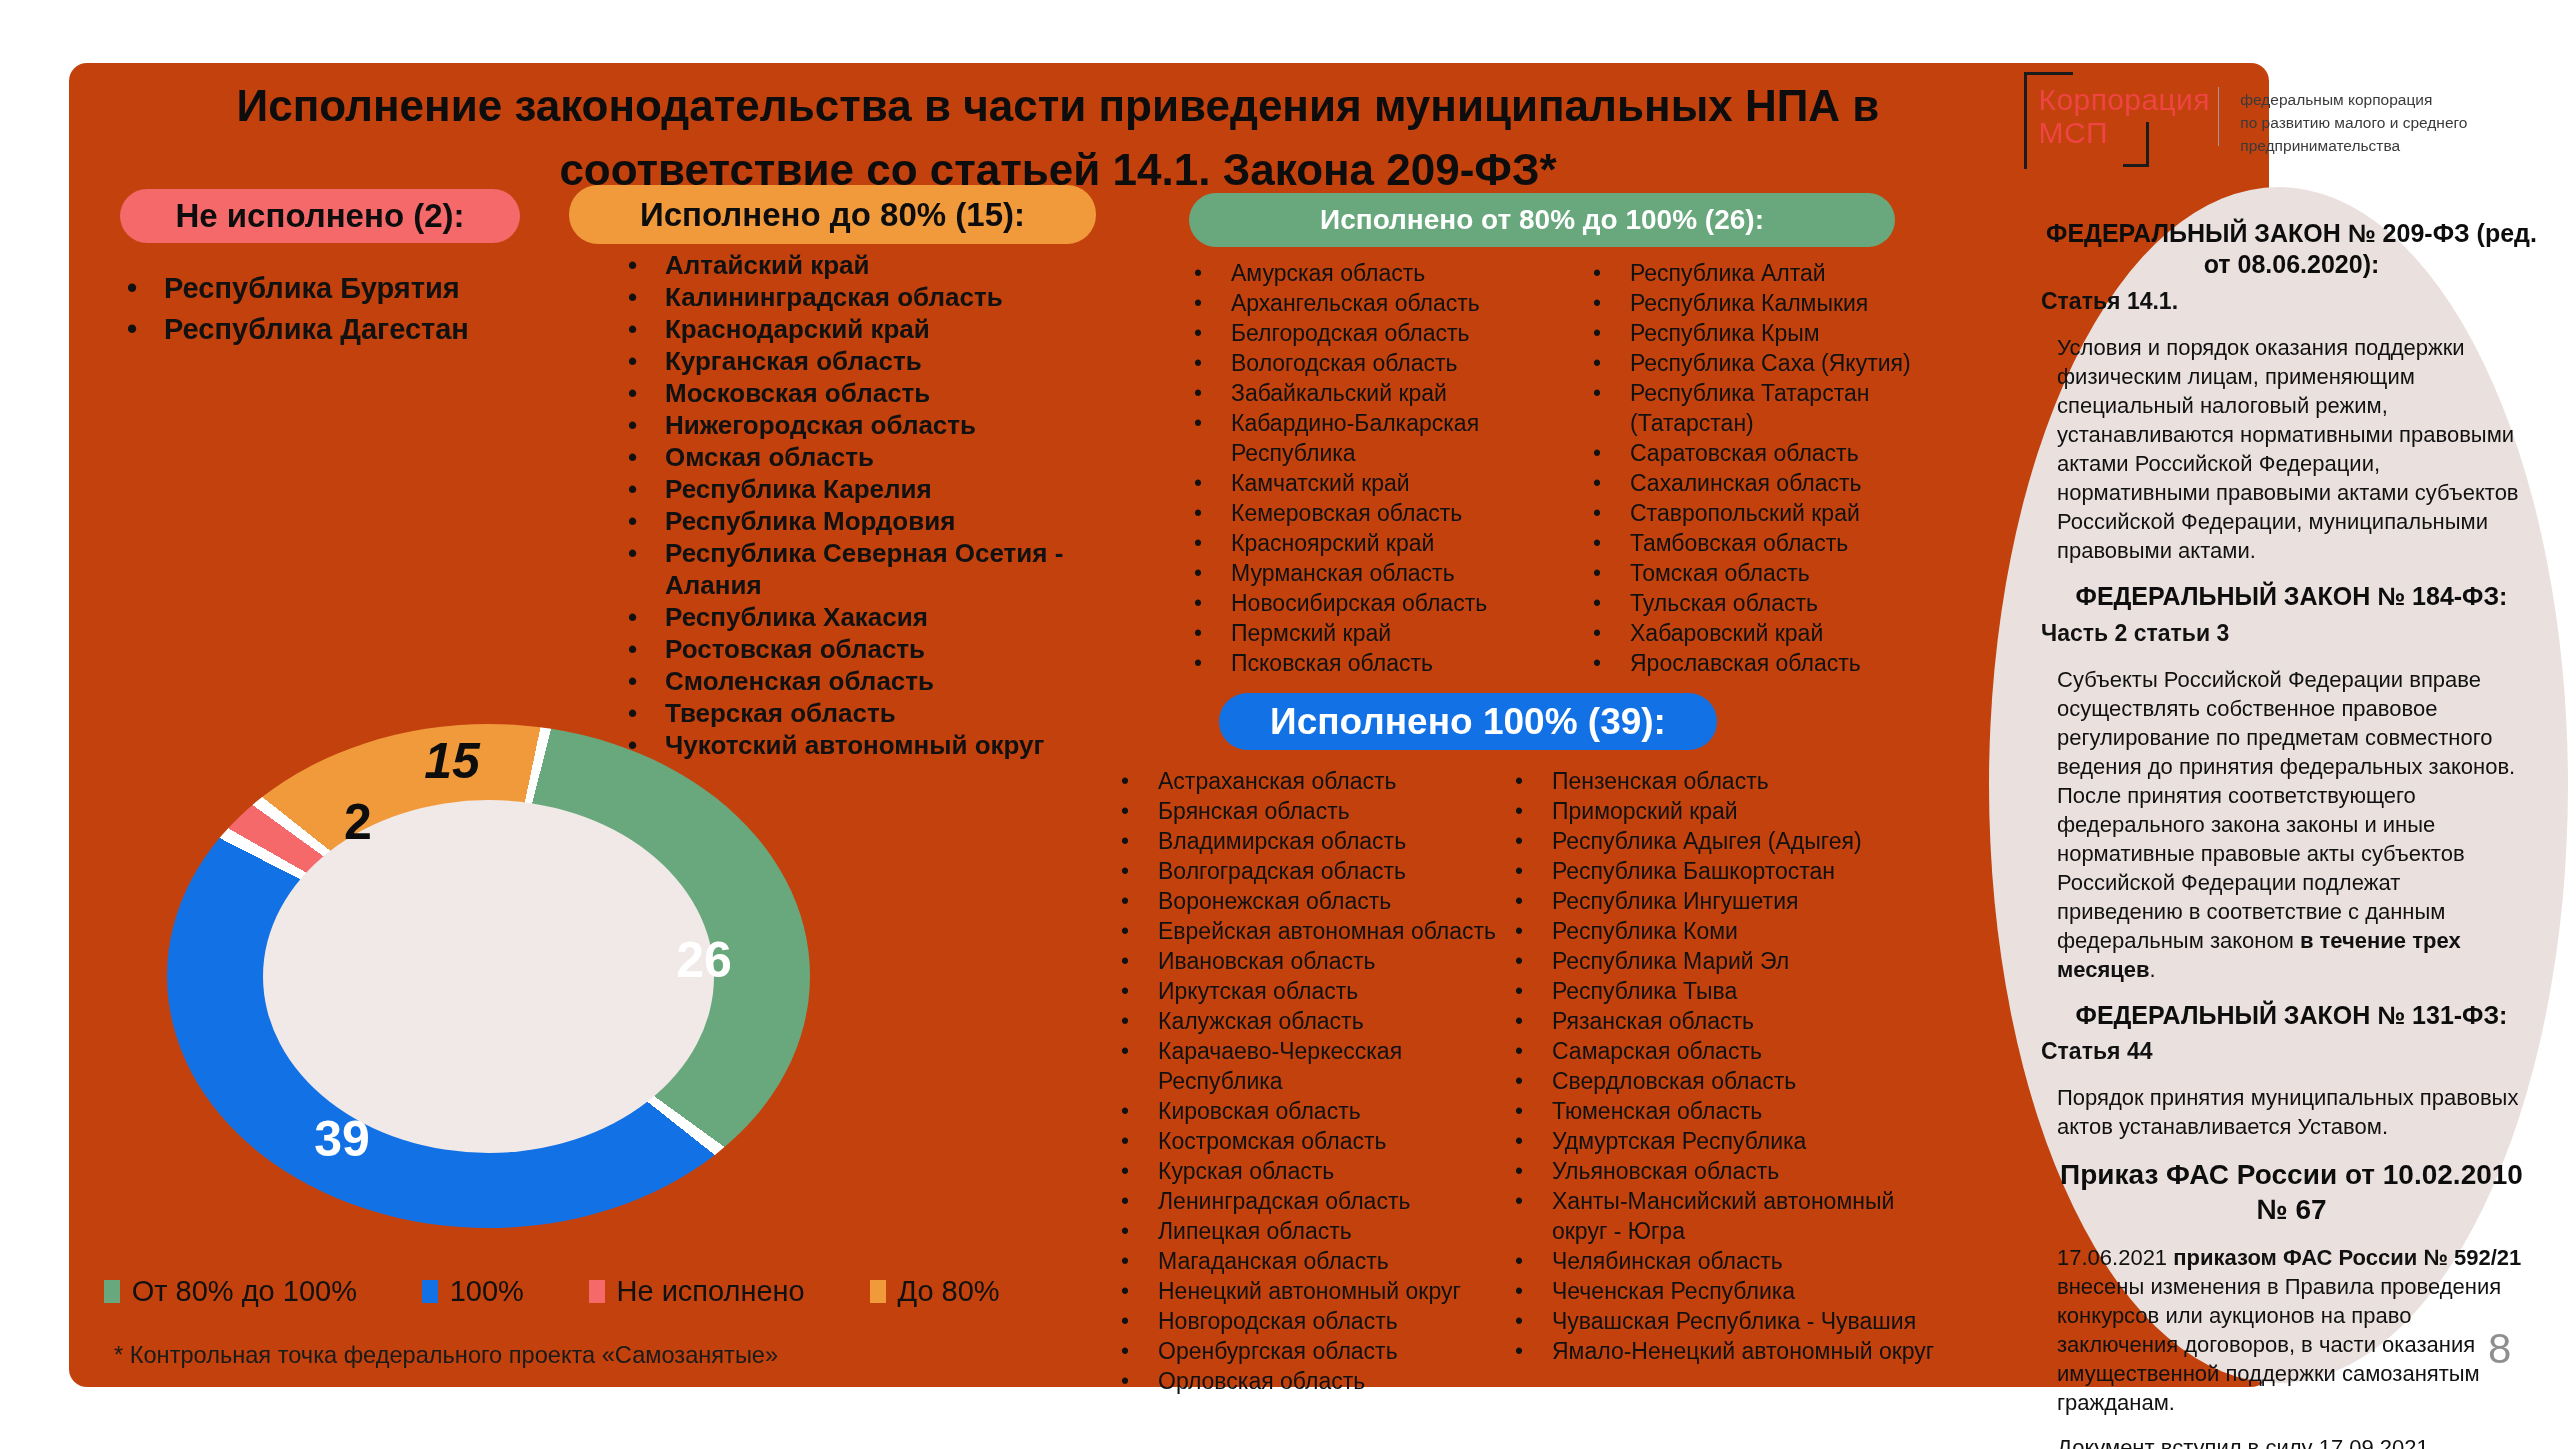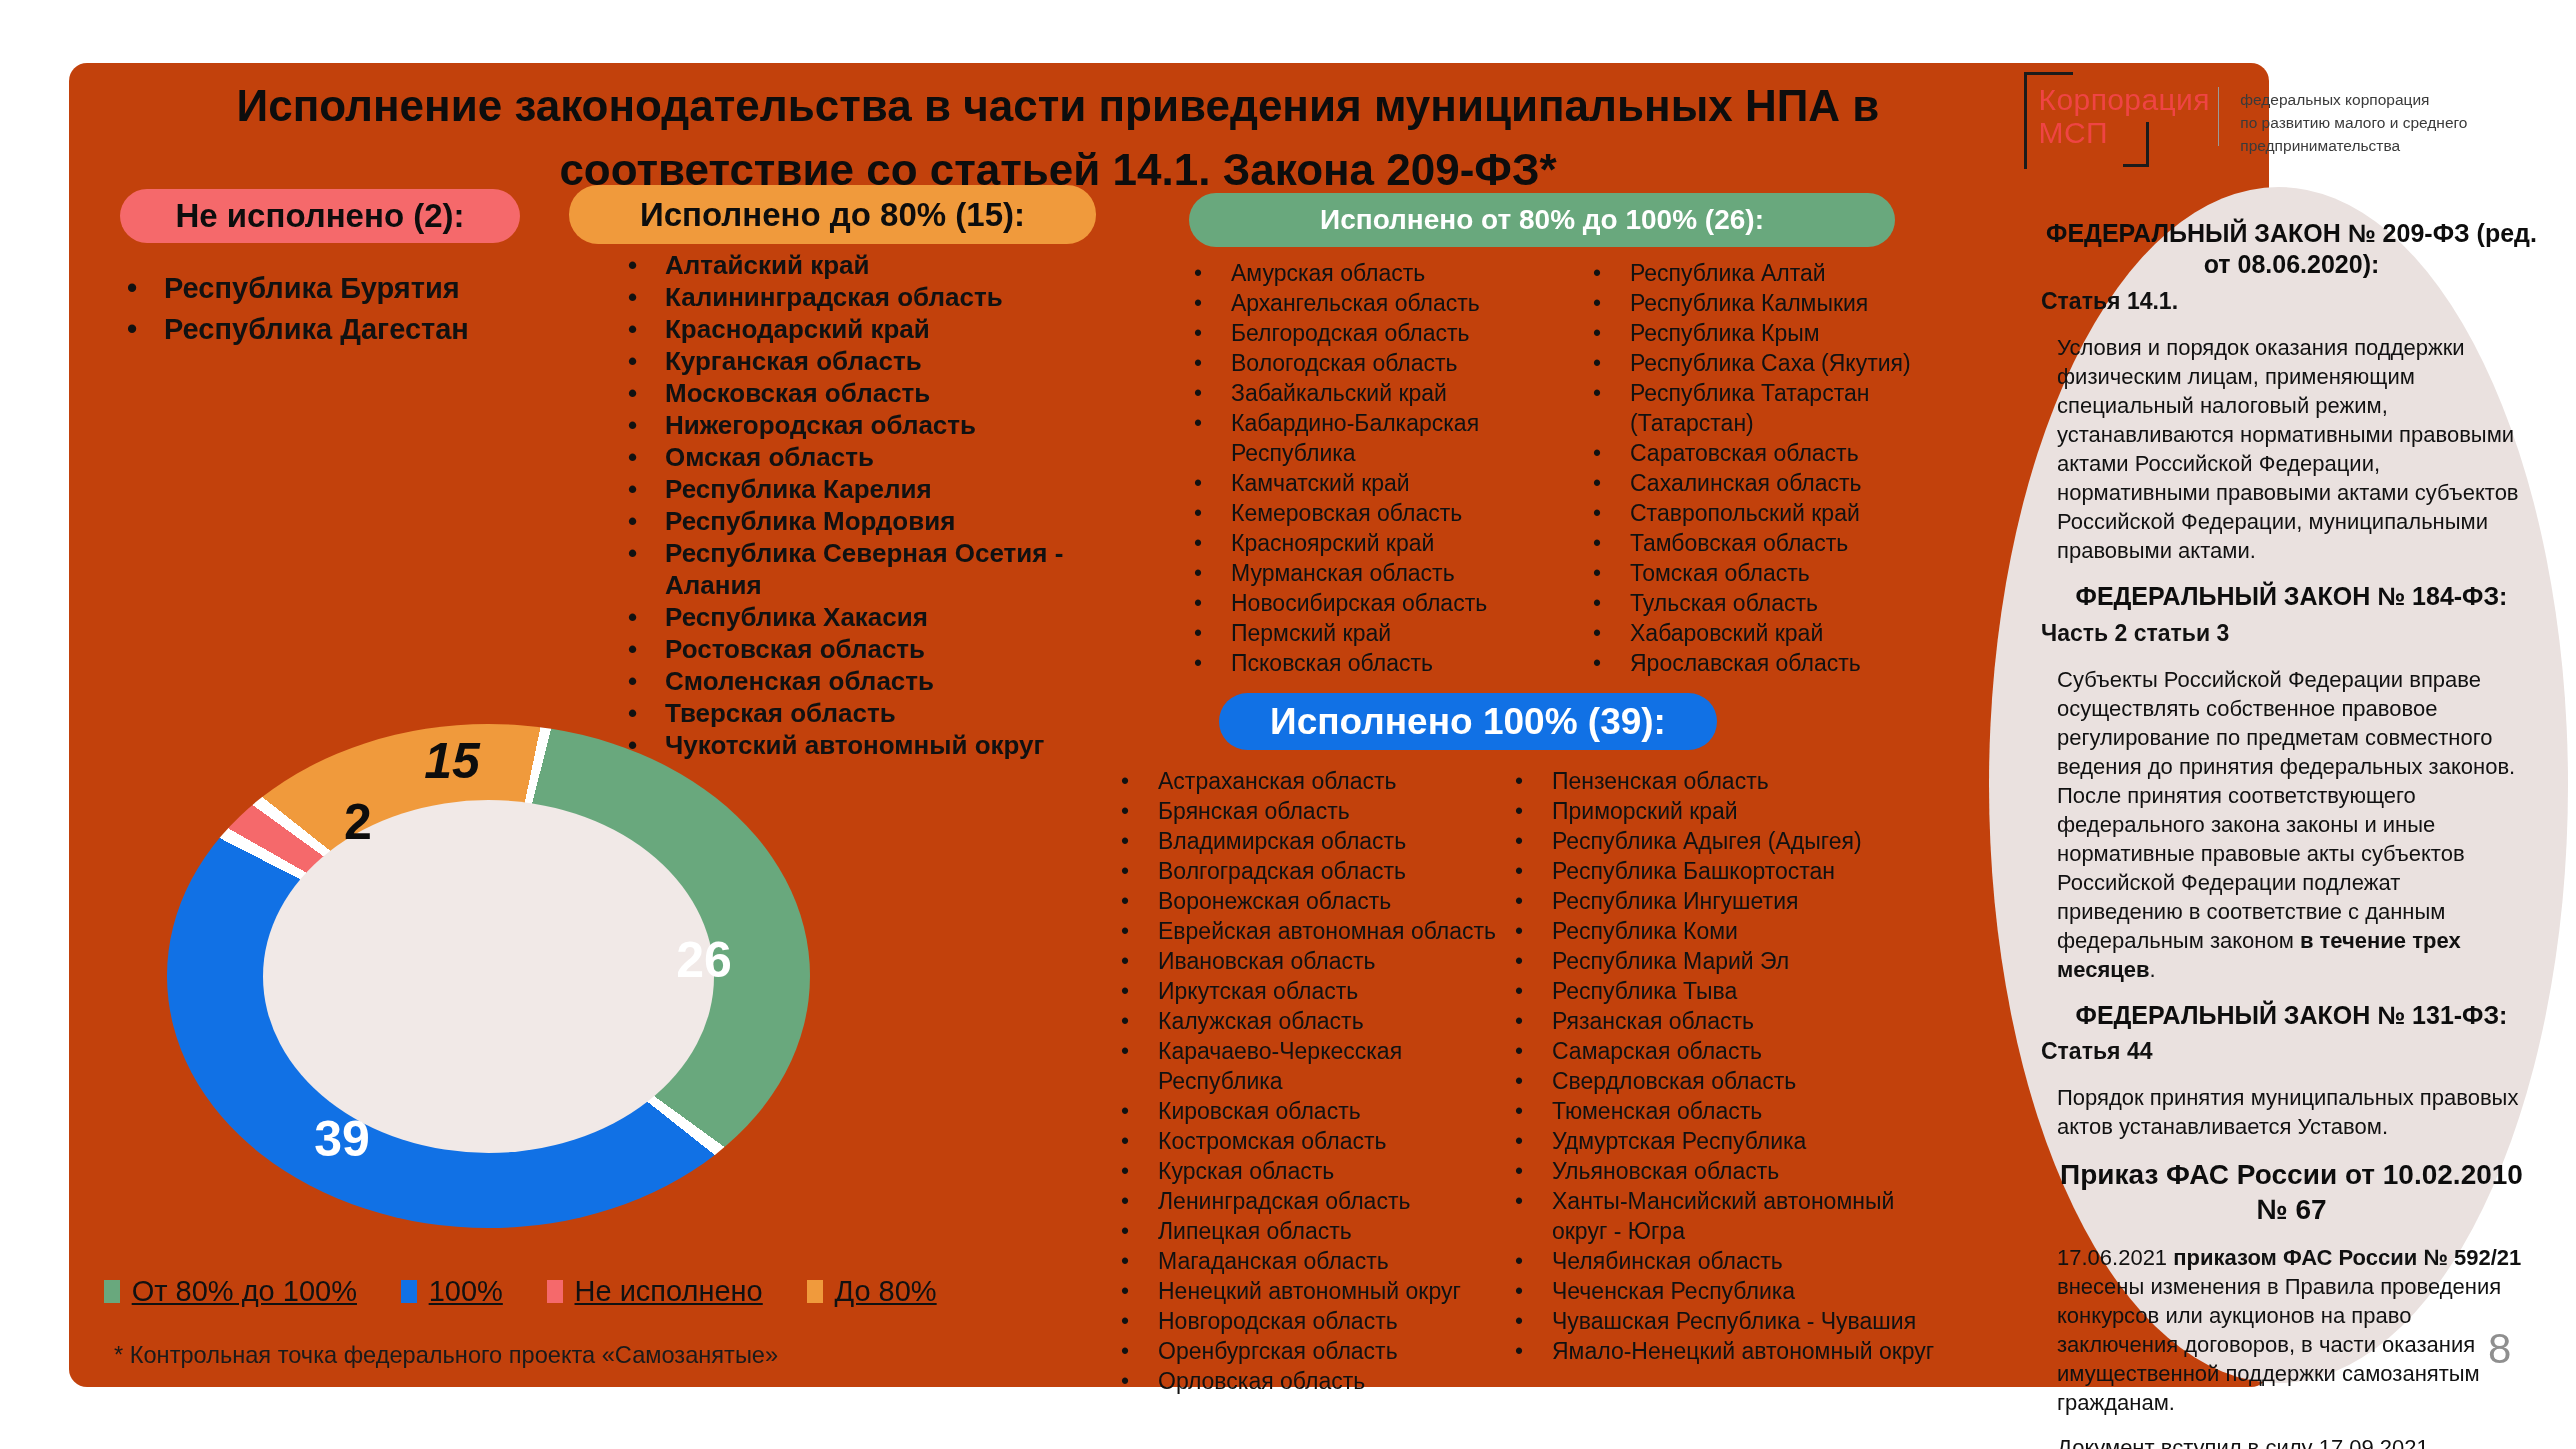--- a/index.html
+++ b/index.html
@@ -29,21 +29,21 @@
   .blue-col2{left:1441px;top:703px;width:439px;font-size:23px;line-height:30px;}
 
   .donut{position:absolute;left:98px;top:661px;width:643px;height:504px;border-radius:50%;}
   .donut-hole{position:absolute;left:96px;top:76px;width:451px;height:353px;border-radius:50%;background:#f1e9e7;}
   .donut-label{position:absolute;transform:translate(-50%,-50%);font-weight:bold;font-size:50px;}
   .dl-15{left:285px;top:37px;color:#0d0d0d;font-style:italic;}
   .dl-2{left:191px;top:98px;color:#0d0d0d;}
   .dl-26{left:537px;top:236px;color:#fff;}
   .dl-39{left:175px;top:415px;color:#fff;}
 
-  .legend{position:absolute;left:35px;top:1212px;display:flex;align-items:center;gap:44px;font-size:29px;text-decoration:underline;}
+  .legend{position:absolute;left:35px;top:1212px;display:flex;align-items:center;gap:65px;font-size:29px;}
   .legend-item{display:flex;align-items:center;gap:11.4px;}
   .legend-swatch{display:inline-block;width:16.3px;height:23px;}
 
   .footnote{position:absolute;left:45px;top:1279px;font-size:23.6px;color:#1a1a1a;}
 
   
   .logo{position:absolute;left:2024px;top:72px;display:flex;align-items:flex-start;}
   .logo-mark{position:relative;padding:11.4px 0 0 14.6px;width:171px;}
   .logo-name{font-size:30px;line-height:1.1;font-weight:500;color:#ef4444;letter-spacing:0.4px;}
   .bracket-tl{position:absolute;left:0;top:0;width:46px;height:94px;
@@ -215,21 +215,21 @@
     <div class="logo-mark">
       <span class="bracket-tl"></span>
       <span class="bracket-br"></span>
       <div class="logo-name">
         <span>Корпорация</span><br>
         <span>МСП</span>
       </div>
     </div>
     <div class="logo-divider"></div>
     <div class="logo-tagline">
-      <div>федеральных корпорация</div>
+      <div>федеральным корпорация</div>
       <div>по развитию малого и среднего</div>
       <div>предпринимательства</div>
     </div>
   </div>
 
   <div class="ellipse"></div>
   <div class="law-col">
       <section>
         <h3>ФЕДЕРАЛЬНЫЙ ЗАКОН № 209-ФЗ (ред. от 08.06.2020):</h3>
         <h4>Статья 14.1.</h4>

